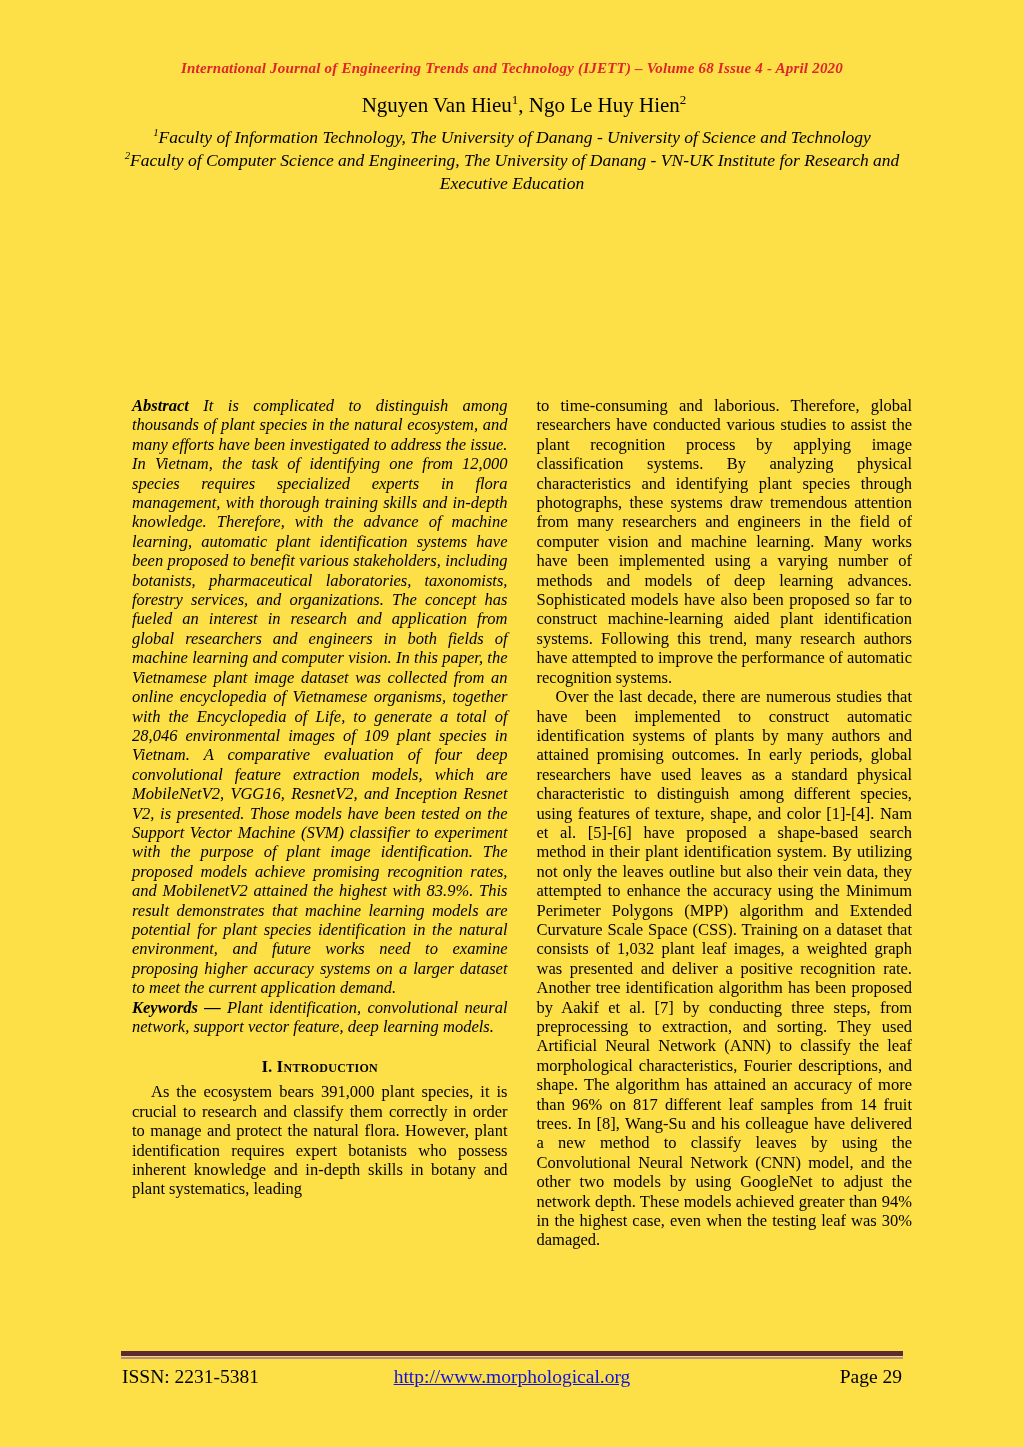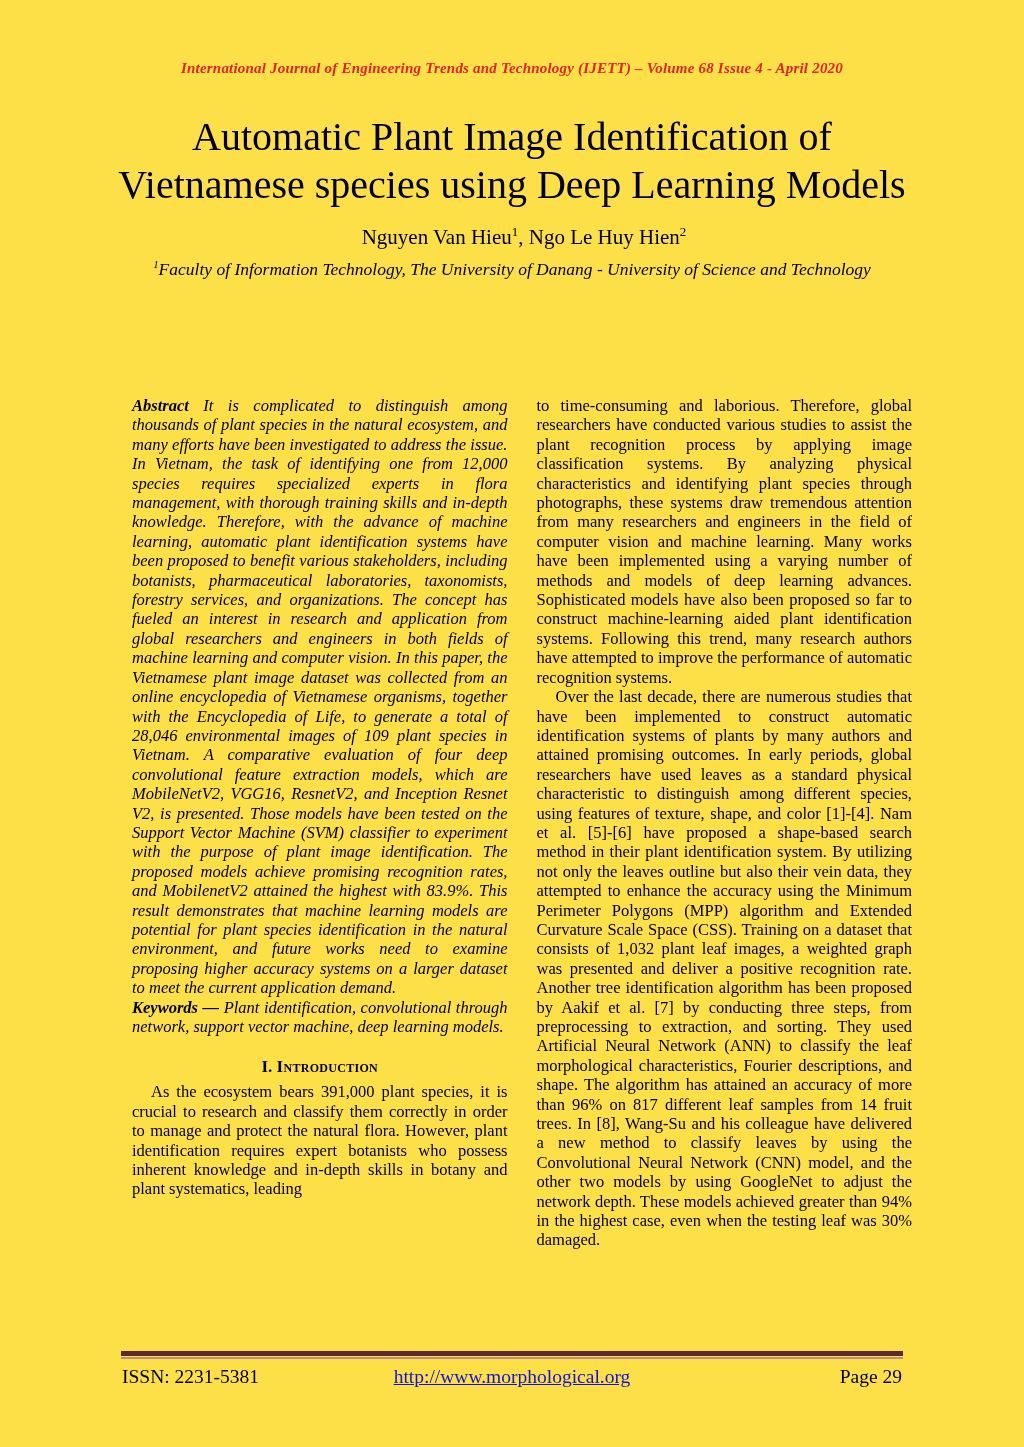--- a/index.html
+++ b/index.html
@@ -103,40 +103,40 @@
   }
   .footer-page { position: absolute; right: 0; top: 0; }
 </style>
 </head>
 <body>
 
 <div class="page">
 
   <div class="running-head">International Journal of Engineering Trends and Technology (IJETT) – Volume 68 Issue 4 - April 2020</div>
 
-  <h1 class="title">Automatic Plant Image Identification of Vietnamese species using Deep Learning Models</h1>
 
   <div class="authors">
     <span>Nguyen Van Hieu</span><sup>1</sup><span>, </span><span>Ngo Le Huy Hien</span><sup>2</sup>
   </div>
 
   <div class="affils">
     <div class="affil"><sup>1</sup><span>Faculty of Information Technology, The University of Danang - University of Science and Technology</span></div>
+    <div class="affil"><sup>2</sup><span>Faculty of Computer Science and Engineering, The University of Danang - VN-UK Institute for Research and Executive Education</span></div>
   </div>
 
   <div class="columns">
 
     <div class="col">
       <p class="body abstract">
         <span class="abstract-label">Abstract</span>
         <span>It is complicated to distinguish among thousands of plant species in the natural ecosystem, and many efforts have been investigated to address the issue. In Vietnam, the task of identifying one from 12,000 species requires specialized experts in flora management, with thorough training skills and in-depth knowledge. Therefore, with the advance of machine learning, automatic plant identification systems have been proposed to benefit various stakeholders, including botanists, pharmaceutical laboratories, taxonomists, forestry services, and organizations. The concept has fueled an interest in research and application from global researchers and engineers in both fields of machine learning and computer vision. In this paper, the Vietnamese plant image dataset was collected from an online encyclopedia of Vietnamese organisms, together with the Encyclopedia of Life, to generate a total of 28,046 environmental images of 109 plant species in Vietnam. A comparative evaluation of four deep convolutional feature extraction models, which are MobileNetV2, VGG16, ResnetV2, and Inception Resnet V2, is presented. Those models have been tested on the Support Vector Machine (SVM) classifier to experiment with the purpose of plant image identification. The proposed models achieve promising recognition rates, and MobilenetV2 attained the highest with 83.9%. This result demonstrates that machine learning models are potential for plant species identification in the natural environment, and future works need to examine proposing higher accuracy systems on a larger dataset to meet the current application demand.</span>
       </p>
       <p class="body keywords">
         <span class="keywords-label">Keywords —</span>
-        <span>Plant identification, convolutional through network, support vector machine, deep learning models.</span>
+        <span>Plant identification, convolutional neural network, support vector feature, deep learning models.</span>
       </p>
       <h2 class="section-heading">
         <span>I.</span>
         <span class="sc">Introduction</span>
       </h2>
       <p class="body indent">As the ecosystem bears 391,000 plant species, it is crucial to research and classify them correctly in order to manage and protect the natural flora. However, plant identification requires expert botanists who possess inherent knowledge and in-depth skills in botany and plant systematics, leading</p>
     </div>
 
     <div class="col">
       <p class="body">to time-consuming and laborious. Therefore, global researchers have conducted various studies to assist the plant recognition process by applying image classification systems. By analyzing physical characteristics and identifying plant species through photographs, these systems draw tremendous attention from many researchers and engineers in the field of computer vision and machine learning. Many works have been implemented using a varying number of methods and models of deep learning advances. Sophisticated models have also been proposed so far to construct machine-learning aided plant identification systems. Following this trend, many research authors have attempted to improve the performance of automatic recognition systems.</p>

